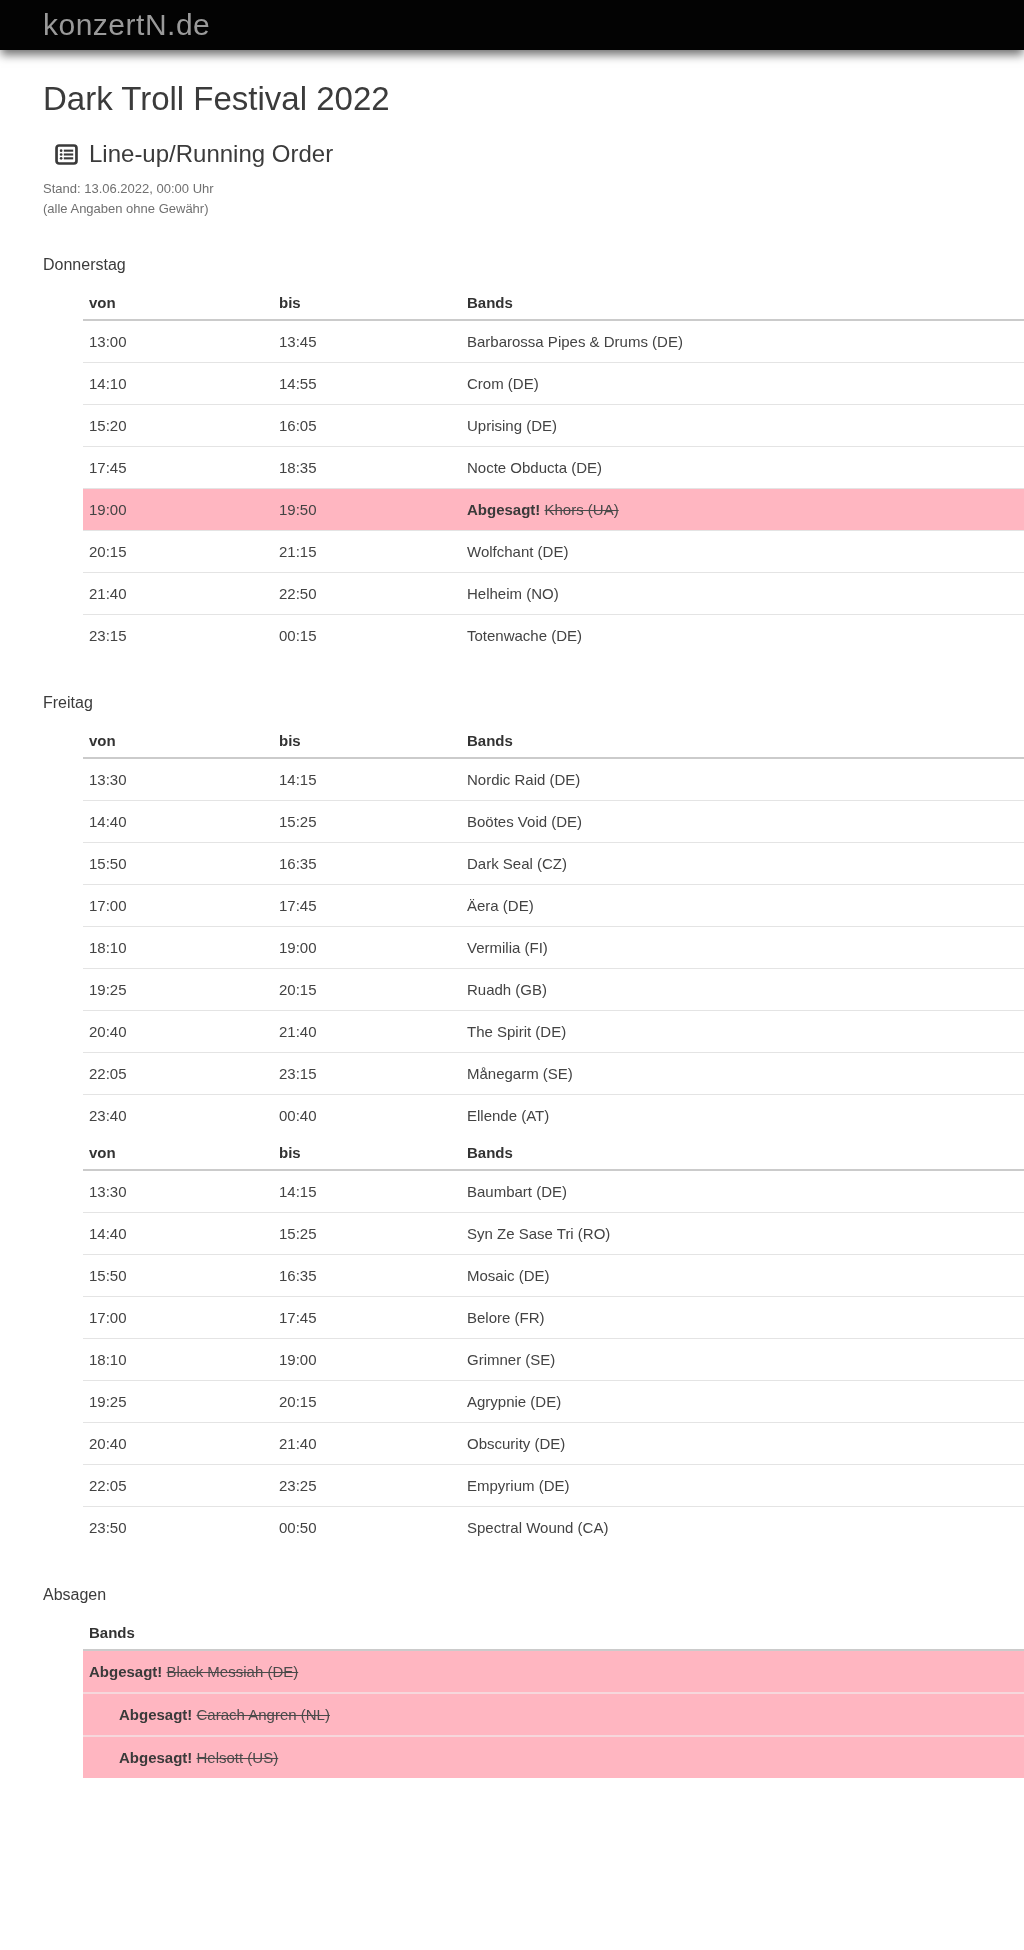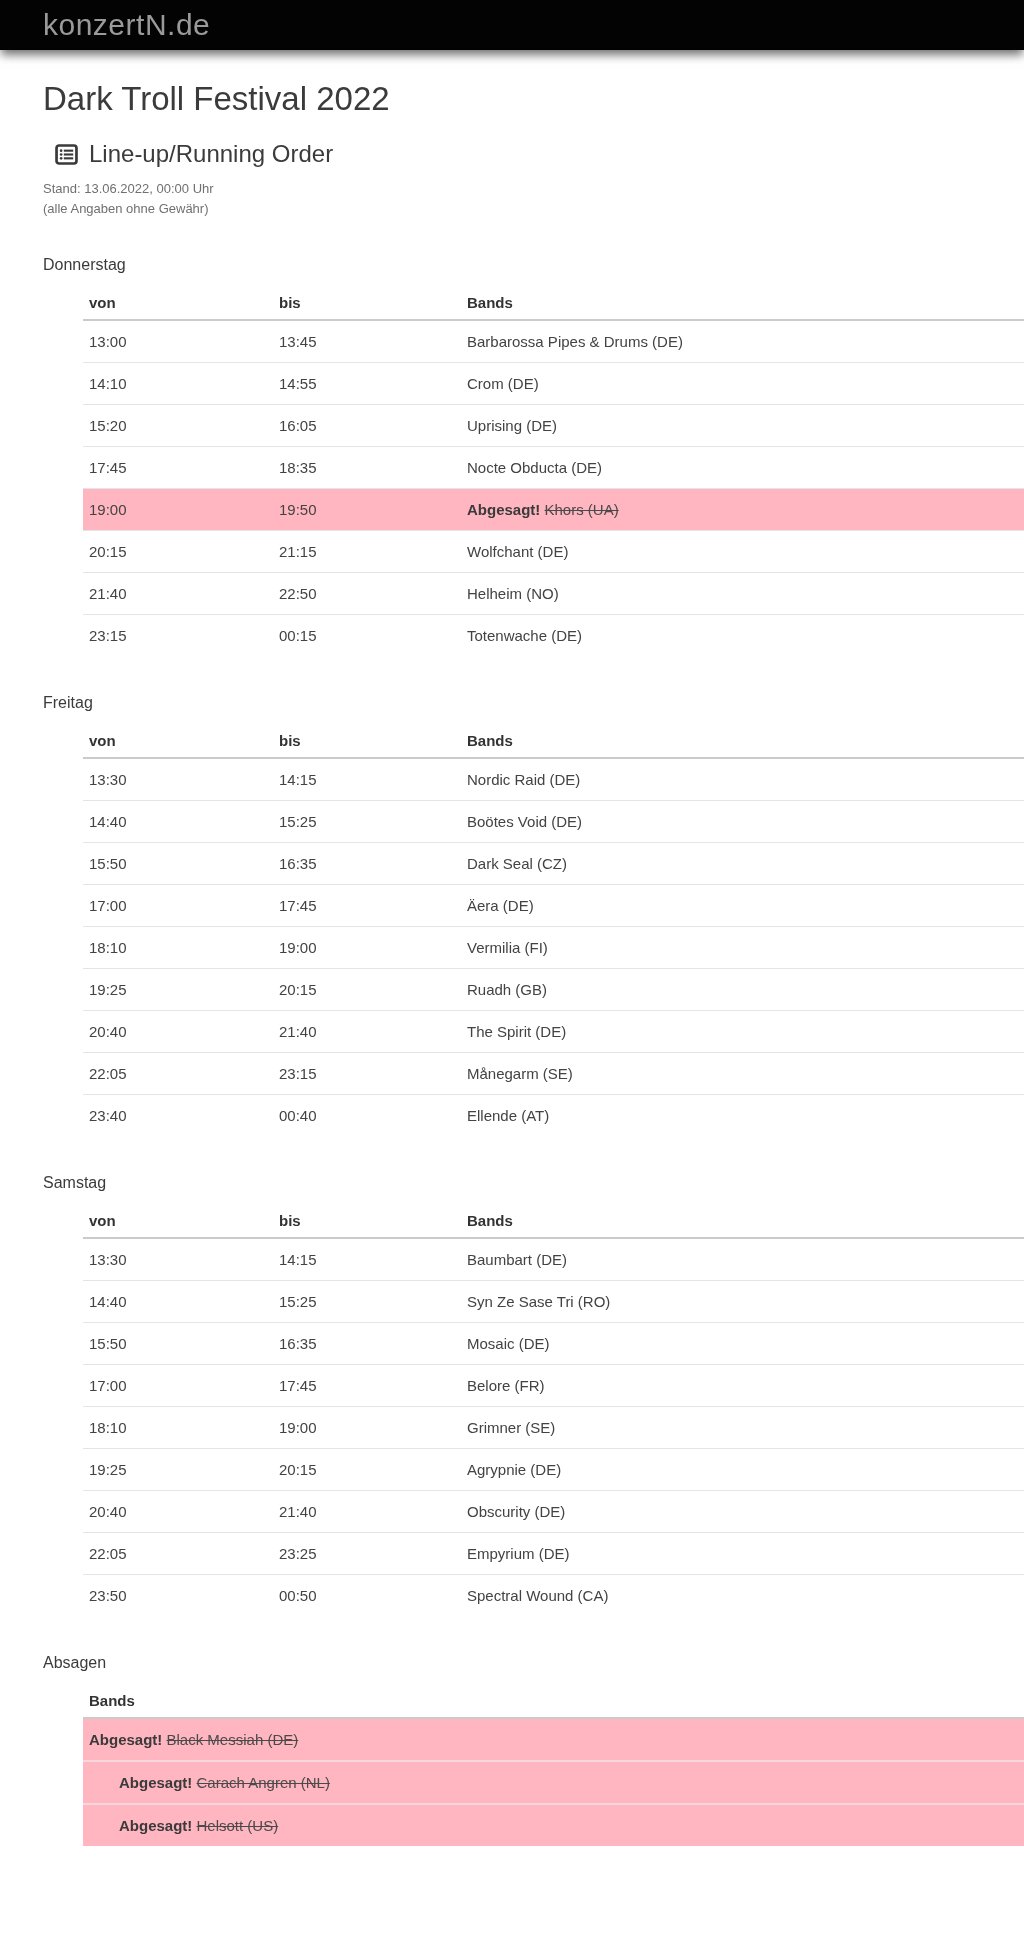--- a/index.html
+++ b/index.html
@@ -260,21 +260,20 @@
             <td>23:15</td>
             <td><span>Månegarm (SE)</span></td>
           </tr>
           <tr class="">
             <td>23:40</td>
             <td>00:40</td>
             <td><span>Ellende (AT)</span></td>
           </tr>
         </tbody>
       </table>
-      <h3 class="day-heading">Samstag</h3>
       <table class="schedule">
         <colgroup>
           <col style="width: 190px;">
           <col style="width: 188px;">
           <col>
         </colgroup>
         <thead>
           <tr>
             <th>von</th>
             <th>bis</th>

